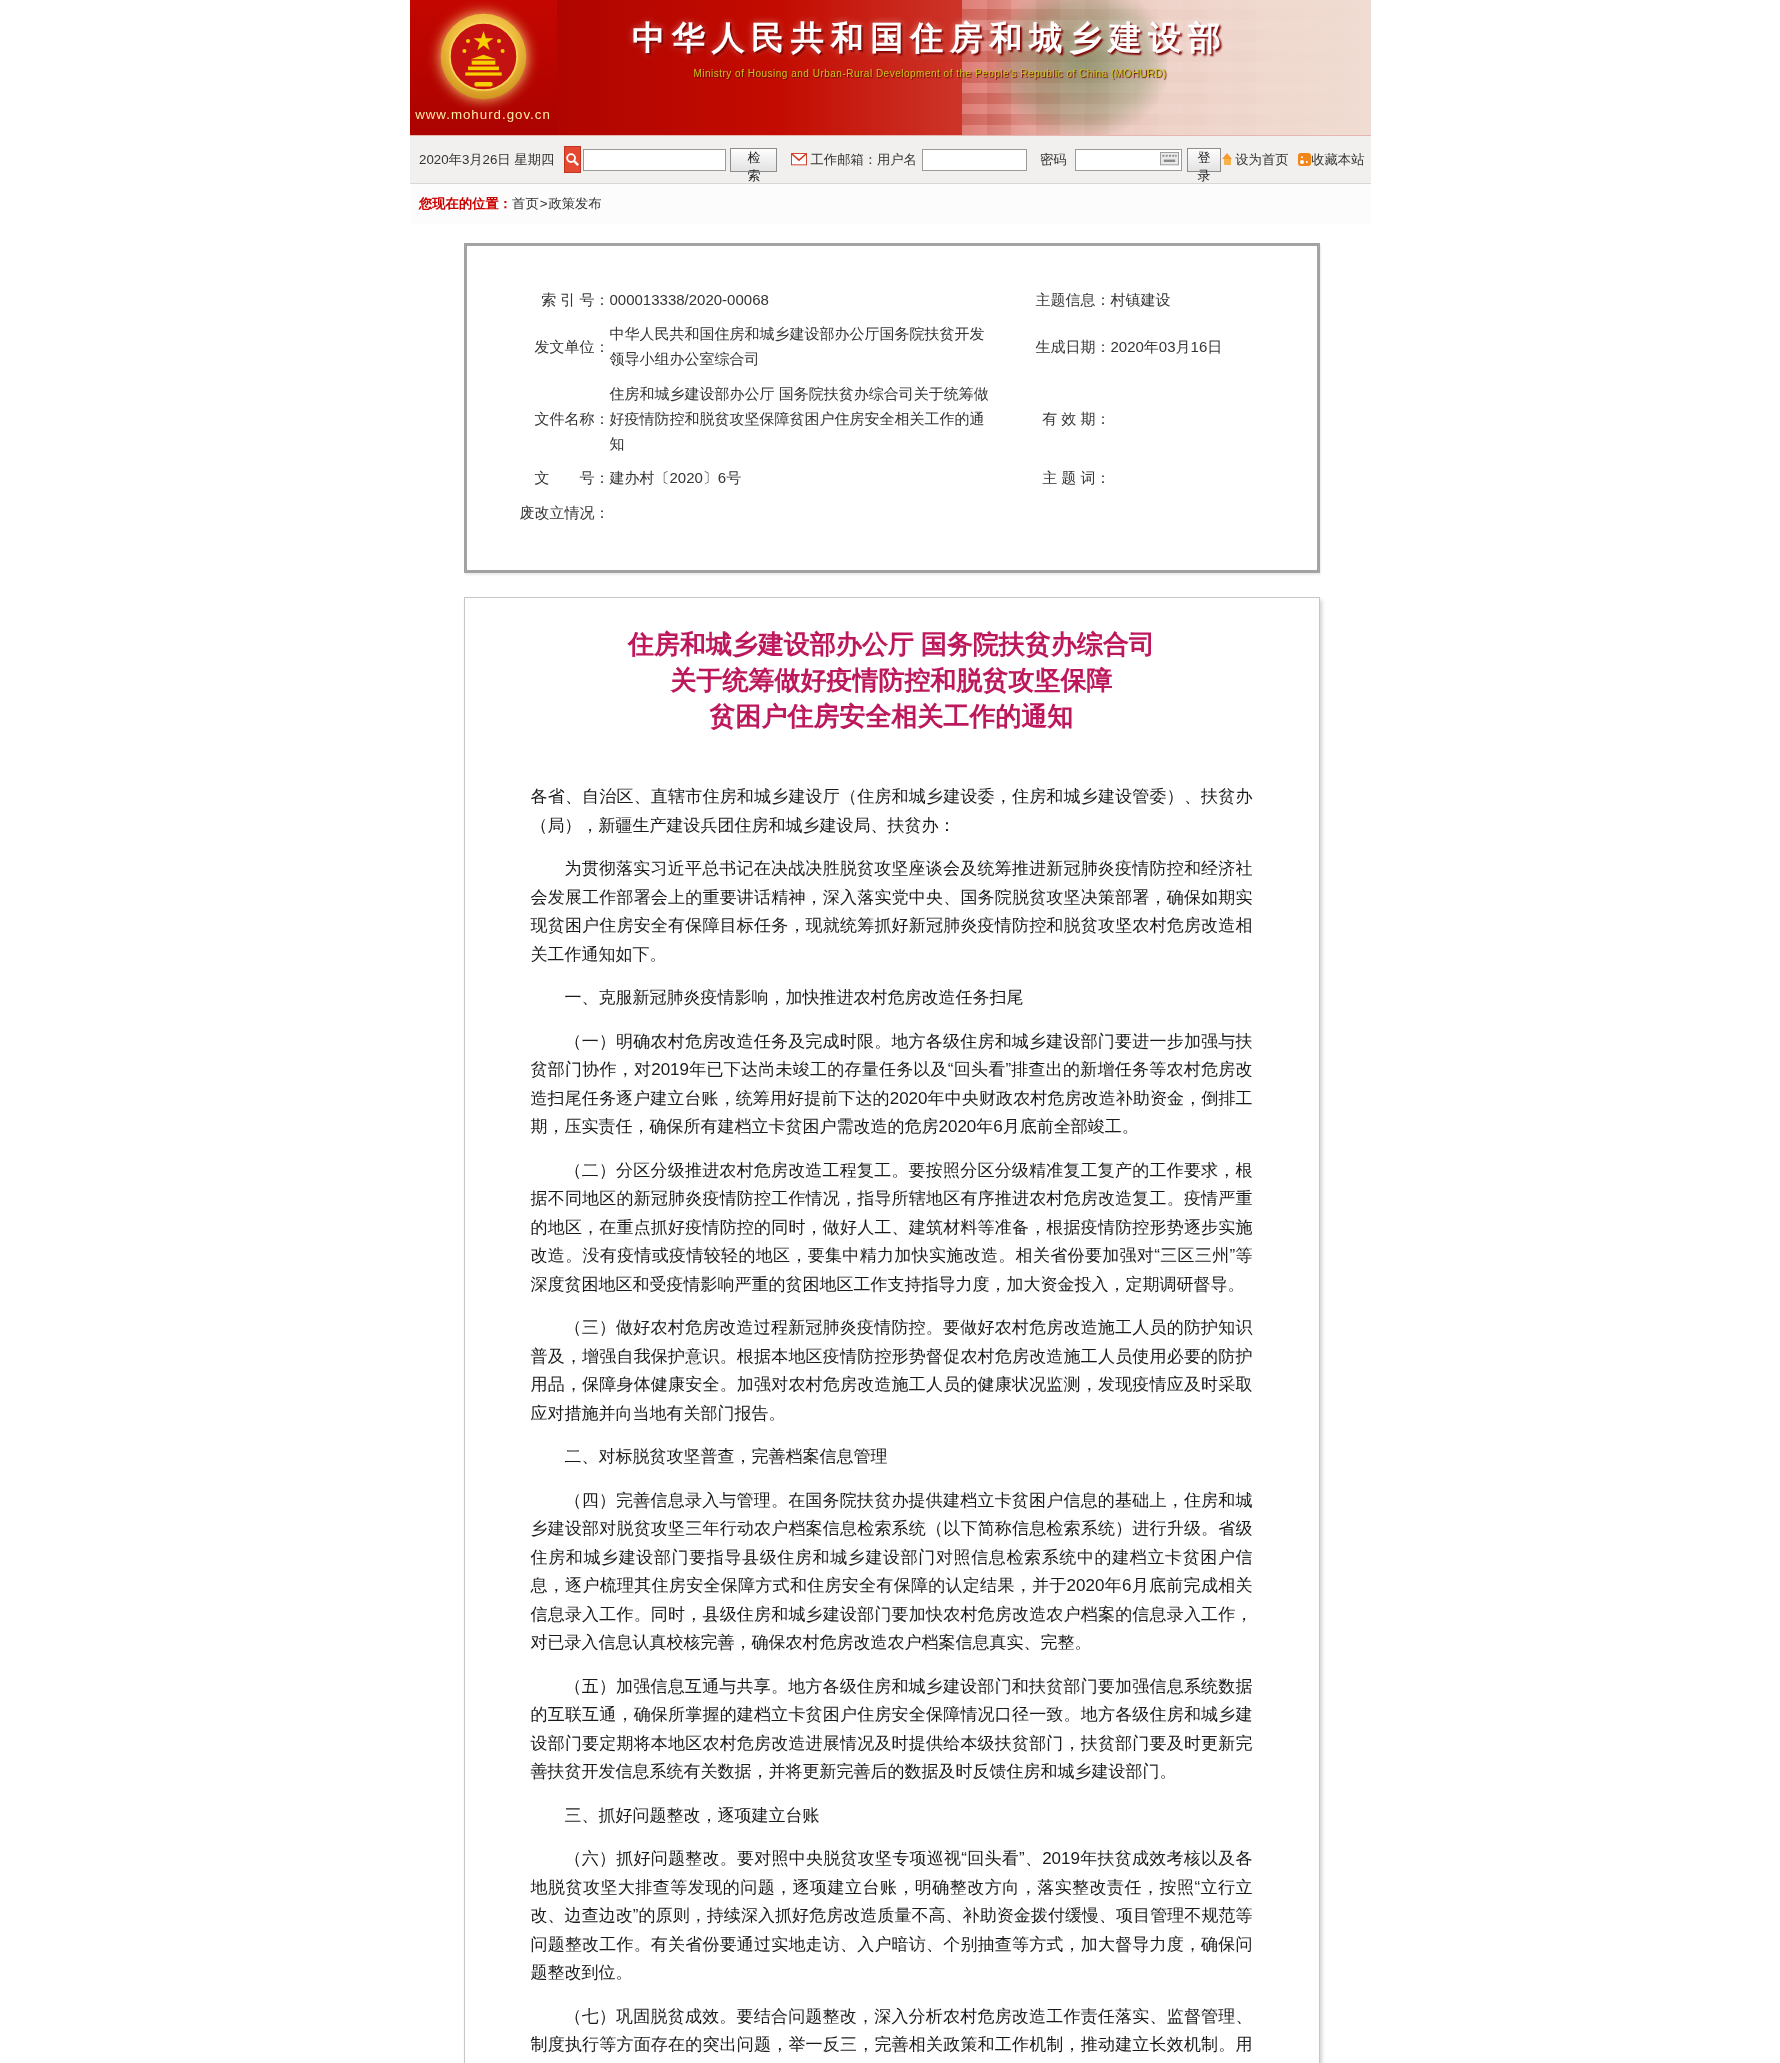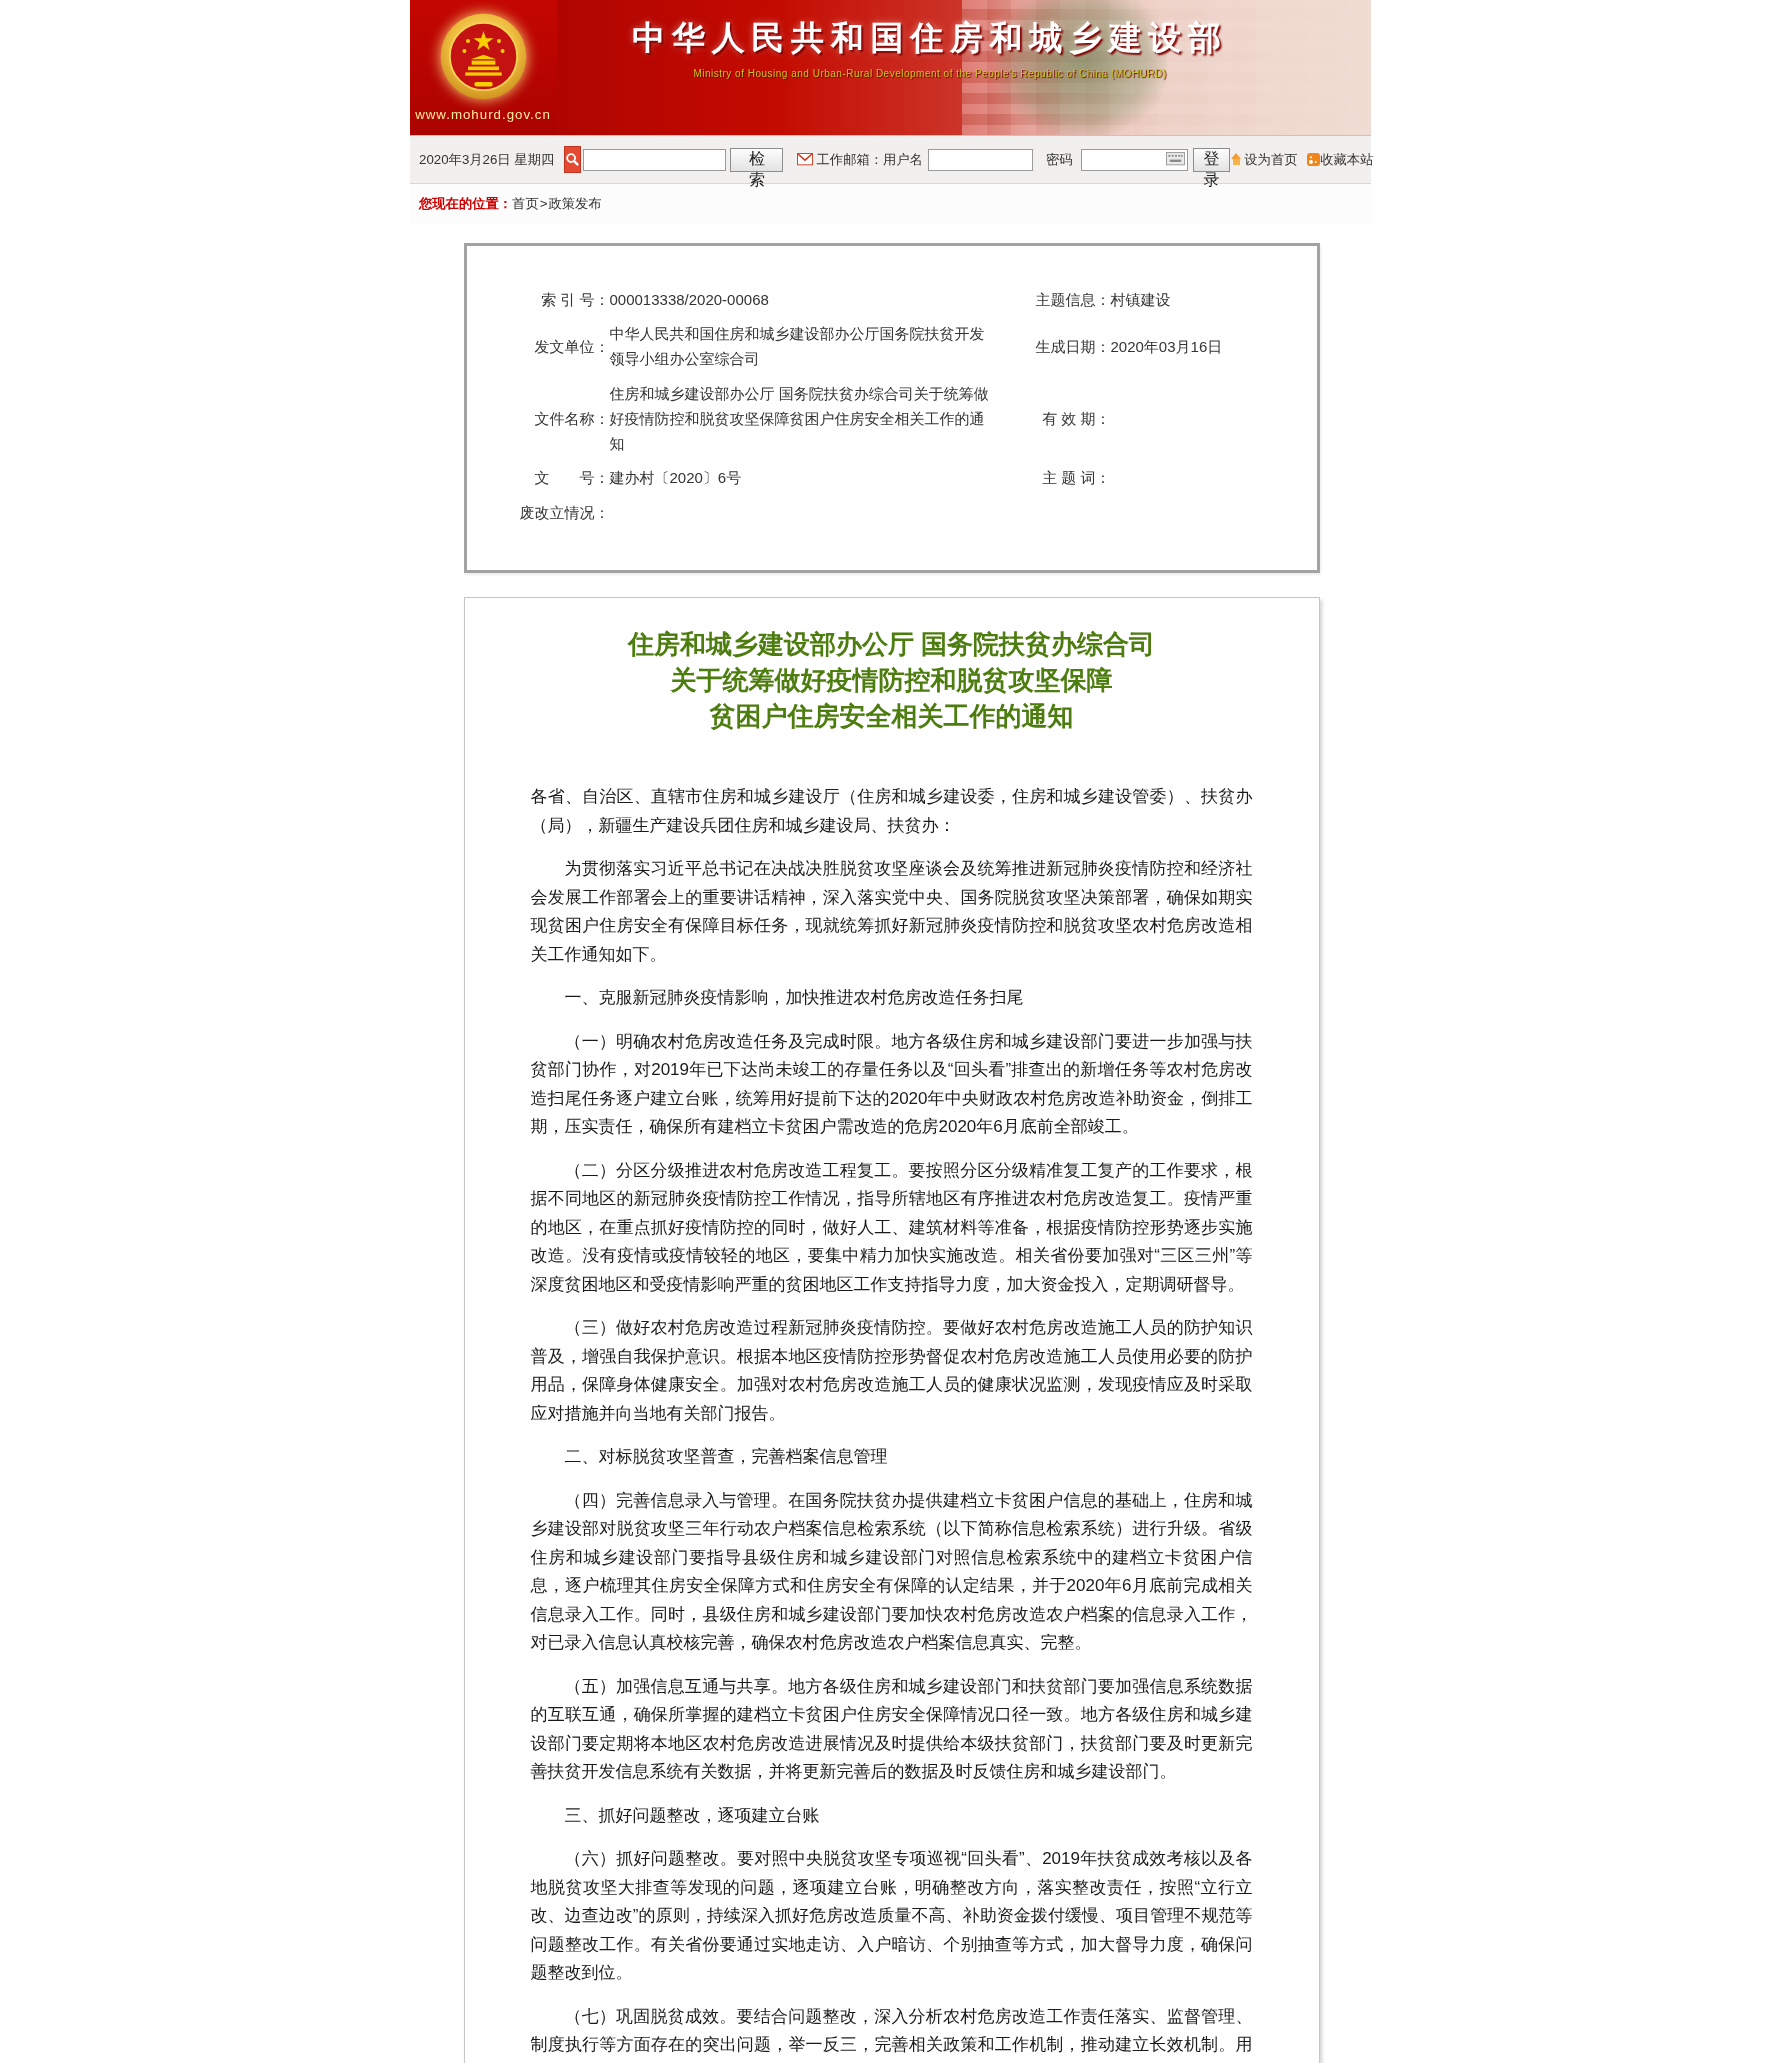--- a/index.html
+++ b/index.html
@@ -32,21 +32,21 @@
   .toolbar { display:flex; align-items:center; height:48px; background:#f2f0ef;
     border-bottom:1px solid #d9d6d3; font-size:13.3px; color:#333; padding:0 9.5px; }
   .tb-date { margin-right:9.5px; white-space:nowrap; }
   .search-icon-box { width:24px; height:27px; background:#e44a31; border:1px solid #c23520;
     display:flex; align-items:center; justify-content:center; margin-right:1.9px; }
   .tb-input { height:22px; border:1px solid #9a9a9a; background:#fff; padding:0 3.8px; font-size:12.4px; }
   .tb-input.search { width:143px; }
   .tb-input.user { width:105px; }
   .tb-input.pw { width:107px; padding-right:25px; }
   .tb-btn { height:24px; background:linear-gradient(180deg,#fdfdfd,#e3e3e3); border:1px solid #8d8d8d;
-    font-size:16px; padding:0 9.5px; margin-left:4.8px; color:#222; cursor:pointer; }
+    font-size:13px; padding:0 9.5px; margin-left:4.8px; color:#222; cursor:pointer; }
   .mail-icon { margin:0 3.8px 0 13.3px; display:inline-flex; }
   .tb-label { white-space:nowrap; margin-right:4.8px; }
   .pw-wrap { position:relative; display:inline-flex; margin-left:3.8px; }
   .kb-icon { position:absolute; right:2.9px; top:3.8px; }
   .tb-right { margin-left:auto; display:flex; align-items:center; gap:0; white-space:nowrap; }
   .tb-right a { color:#333; text-decoration:none; cursor:pointer; }
   .home-ico { width:14.3px; height:12.4px; position:relative; display:inline-block; }
   .home-ico .roof { position:absolute; top:0; left:1px; width:0; height:0;
     border-left:5.7px solid transparent; border-right:5.7px solid transparent; border-bottom:6.7px solid #f79b33; }
   .home-ico .base { position:absolute; top:5.7px; left:2.9px; width:7.6px; height:5.7px; background:#f7b24a; }
@@ -67,21 +67,21 @@
   .m-left { width:554px; display:flex; align-items:center; }
   .m-right { flex:1; display:flex; align-items:center; }
   .m-label { width:143px; flex:none; text-align:right; white-space:pre; }
   .m-value { width:380px; }
   .m-label2 { width:90px; flex:none; text-align:right; white-space:pre; }
   .m-value2 { flex:1; }
 
   
   .doc-box { margin:24px 0 0 54px; width:856px; border:1px solid #c6c6c6; background:#fff;
     box-shadow:1.9px 2.9px 3.8px rgba(0,0,0,.18); padding:28.5px 52px 52px; min-height:1389px; }
-  .doc-title { text-align:center; font-size:26px; font-weight:bold; line-height:36px; color:#4d7c0f; }
+  .doc-title { text-align:center; font-size:26px; font-weight:bold; line-height:36px; color:#be185d; }
   .doc-body { margin-top:49px; font-size:17px; line-height:28.5px; color:#1a1a1a; text-align:justify; }
   .doc-para { margin:15px 14px; }
   .doc-para.para, .doc-para.heading { text-indent:2em; }
   .doc-para.addressee { text-indent:0; }
 </style>
 </head>
 <body>
 
 <div class="page">
 

